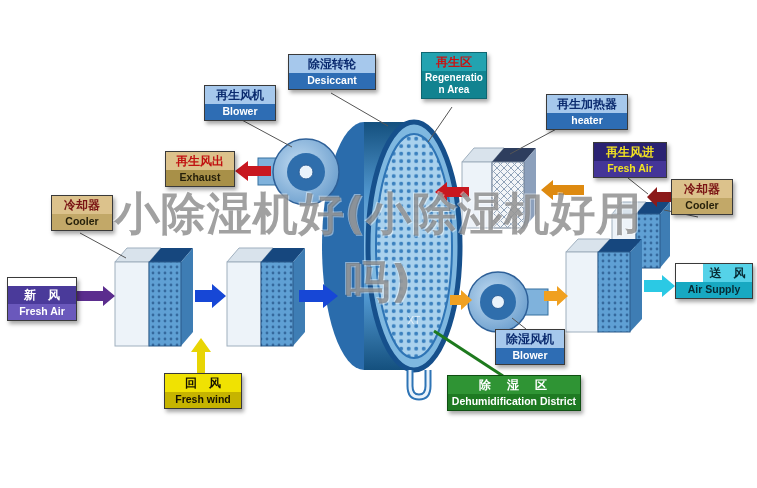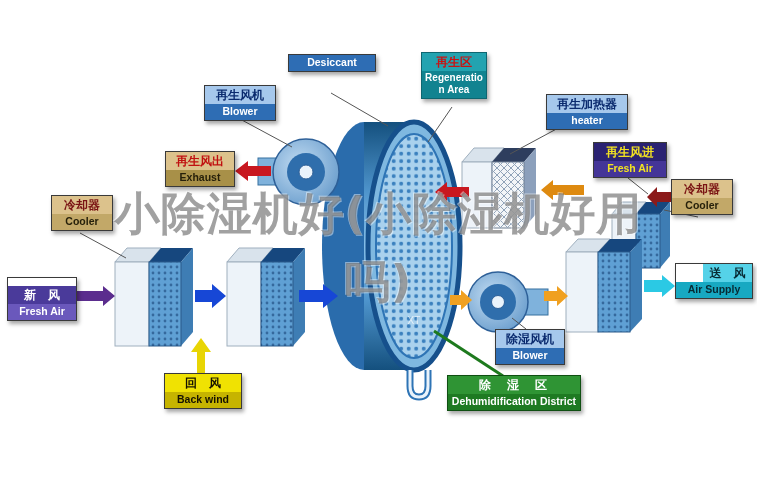--- a/index.html
+++ b/index.html
@@ -172,20 +172,21 @@
       <polygon points="544,291 557,291 557,286 568,296 557,306 557,301 544,301" fill="#F0A020"></polygon>
       <polygon points="644,280 662,280 662,275 675,286 662,297 662,292 644,292" fill="#2BC9E4"></polygon>
       <polygon points="271,166 248,166 248,161 235,171 248,181 248,176 271,176" fill="#C81820"></polygon>
       <polygon points="469,187 447,187 447,182 435,192 447,202 447,197 469,197" fill="#C81820"></polygon>
       <polygon points="584,185 553,185 553,180 541,190 553,200 553,195 584,195" fill="#DE8A10"></polygon>
       <polygon points="673,192 657,192 657,187 647,197 657,207 657,202 673,202" fill="#8B1A1A"></polygon>
     </g>
   </svg>
 
   <div class="label lbl-blue" style="left:288px;top:54px;width:86px">
+    <div class="lz">除湿转轮</div>
     <div class="le">Desiccant</div>
   </div>
 
   <div class="label lbl-teal" style="left:421px;top:52px;width:64px">
     <div class="lz">再生区</div>
     <div class="le">Regeneration Area</div>
   </div>
 
   <div class="label lbl-blue" style="left:204px;top:85px;width:70px">
     <div class="lz">再生风机</div>
@@ -217,21 +218,21 @@
     <div class="le">Cooler</div>
   </div>
 
   <div class="label lbl-purple" style="left:7px;top:277px;width:68px">
     <div class="lz">新　风</div>
     <div class="le">Fresh Air</div>
   </div>
 
   <div class="label lbl-yellow" style="left:164px;top:373px;width:76px">
     <div class="lz">回　风</div>
-    <div class="le">Back wind</div>
+    <div class="le">Fresh wind</div>
   </div>
 
   <div class="label lbl-blue" style="left:495px;top:329px;width:68px">
     <div class="lz">除湿风机</div>
     <div class="le">Blower</div>
   </div>
 
   <div class="label lbl-green" style="left:447px;top:375px;width:132px">
     <div class="lz">除　湿　区</div>
     <div class="le">Dehumidification District</div>

